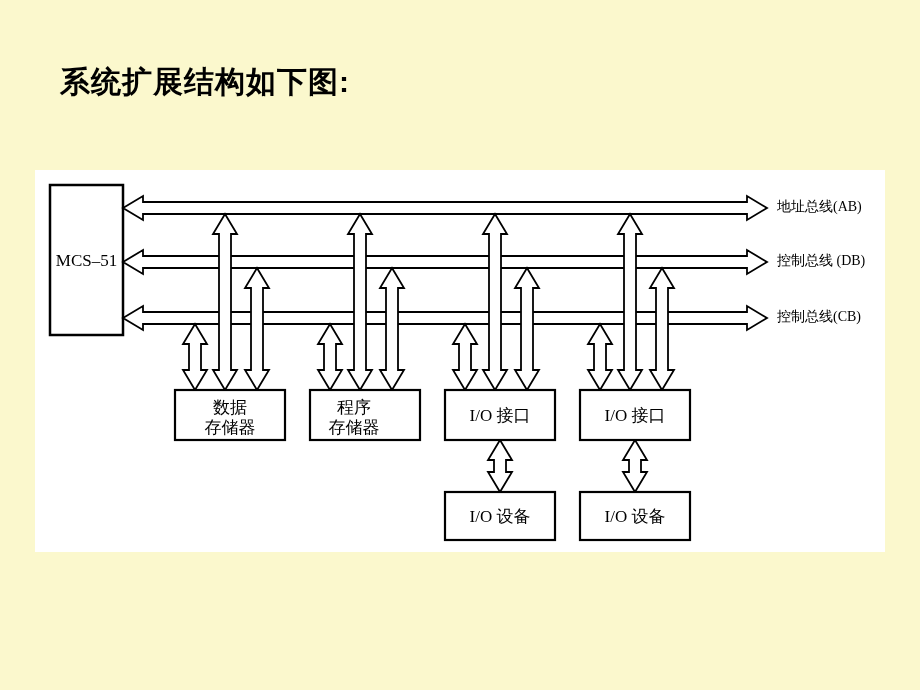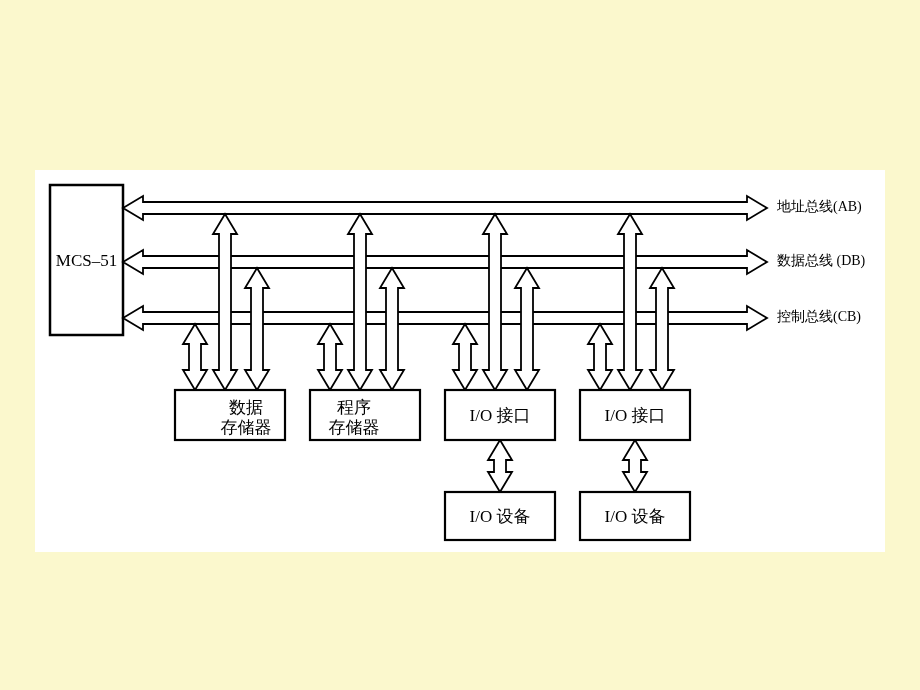--- a/index.html
+++ b/index.html
@@ -63,20 +63,21 @@
     font-size: 14px;
     color: #000;
     white-space: nowrap;
   }
 </style>
 </head>
 <body>
 
 <div id="slide">
 
+  <div id="title">系统扩展结构如下图:</div>
 
   <div id="panel">
 
     <svg id="diagram" viewBox="0 0 850 382">
 
       <rect x="15" y="15" width="73" height="150" fill="#ffffff" stroke="#000000" stroke-width="2.5"></rect>
 
       <polygon points="88,38 108,26 108,32 712,32 712,26 732,38 712,50 712,44 108,44 108,50" fill="#ffffff" stroke="#000000" stroke-width="1.8" stroke-linejoin="miter"></polygon>
 
       <polygon points="88,92 108,80 108,86 712,86 712,80 732,92 712,104 712,98 108,98 108,104" fill="#ffffff" stroke="#000000" stroke-width="1.8" stroke-linejoin="miter"></polygon>
@@ -105,36 +106,36 @@
       <rect x="140" y="220" width="110" height="50" fill="#ffffff" stroke="#000000" stroke-width="2.2"></rect>
       <rect x="275" y="220" width="110" height="50" fill="#ffffff" stroke="#000000" stroke-width="2.2"></rect>
       <rect x="410" y="220" width="110" height="50" fill="#ffffff" stroke="#000000" stroke-width="2.2"></rect>
       <rect x="545" y="220" width="110" height="50" fill="#ffffff" stroke="#000000" stroke-width="2.2"></rect>
       <rect x="410" y="322" width="110" height="48" fill="#ffffff" stroke="#000000" stroke-width="2.2"></rect>
       <rect x="545" y="322" width="110" height="48" fill="#ffffff" stroke="#000000" stroke-width="2.2"></rect>
     </svg>
 
     <div class="node-label" style="left:15px; top:81px; width:73px;">MCS–51</div>
 
-    <div class="node-label" style="left:140px; top:228px; width:110px;padding-left:16px;">
+    <div class="node-label" style="left:140px; top:228px; width:110px;">
       <div>数据</div>
       <div>存储器</div>
     </div>
 
     <div class="node-label" style="left:275px; top:228px; width:88px;">
       <div>程序</div>
       <div>存储器</div>
     </div>
 
     <div class="node-label" style="left:410px; top:236px; width:110px;">I/O 接口</div>
 
     <div class="node-label" style="left:545px; top:236px; width:110px;">I/O 接口</div>
 
     <div class="node-label" style="left:410px; top:337px; width:110px;">I/O 设备</div>
 
     <div class="node-label" style="left:545px; top:337px; width:110px;">I/O 设备</div>
 
     <div class="bus-label" style="left:742px; top:28px;">地址总线(AB)</div>
-    <div class="bus-label" style="left:742px; top:82px;">数据总线 (DB)</div>
+    <div class="bus-label" style="left:742px; top:82px;">控制总线 (DB)</div>
     <div class="bus-label" style="left:742px; top:138px;">控制总线(CB)</div>
 
   </div>
 </div>
 
 </body></html>

